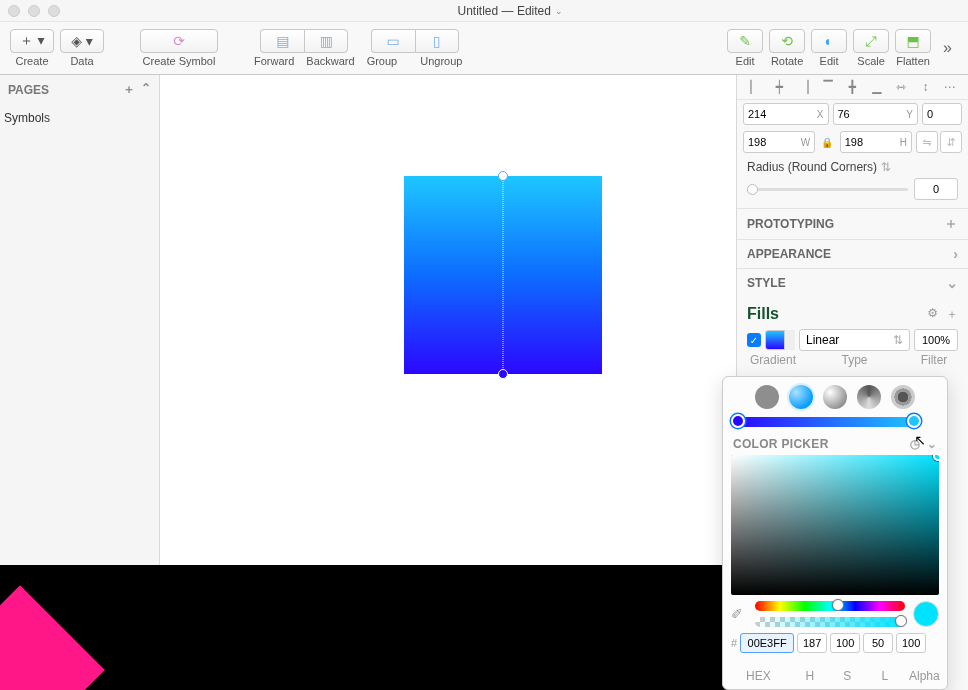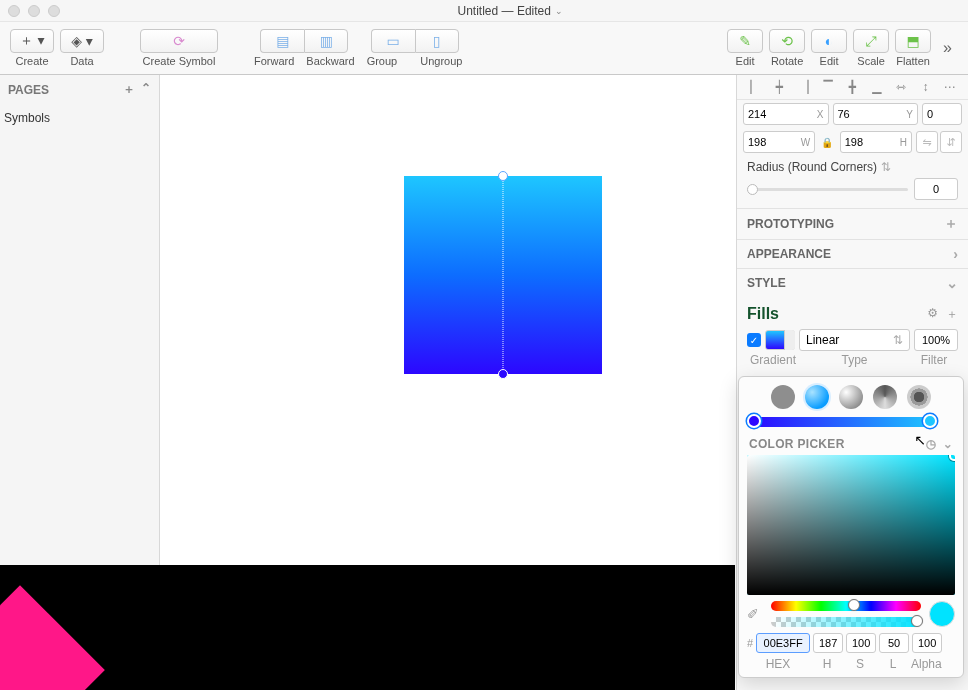--- a/index.html
+++ b/index.html
@@ -79,21 +79,21 @@
 .fill-swatch { width: 30px; height: 20px; border: 1px solid #ccc; border-radius: 3px; background: linear-gradient(#1ec6ff, #2c07ff); position: relative; }
 .fill-swatch::after { content: ""; position: absolute; right: -1px; top: -1px; bottom: -1px; width: 10px; background: #eee; border-left: 1px solid #ccc; border-radius: 0 3px 3px 0; }
 .fill-type { flex: 1; height: 22px; border: 1px solid #ccc; border-radius: 3px; background: #fff; display: flex; align-items: center; padding: 0 6px; justify-content: space-between; font-size: 11px; }
 .fill-opacity { width: 44px; height: 22px; border: 1px solid #ccc; border-radius: 3px; text-align: center; font-size: 11px; }
 .fill-labels { display: flex; padding: 0 10px 4px; font-size: 10px; color: #999; gap: 11px; }
 .fill-labels span:nth-child(1){ width: 52px; text-align: center; }
 .fill-labels span:nth-child(2){ flex: 1; text-align: center; }
 .fill-labels span:nth-child(3){ width: 48px; text-align: center; }
 
 
-.popover { position: absolute; right: 4px; top: 376px; width: 226px; background: #fcfcfc; border: 1px solid #ccc; border-radius: 6px; box-shadow: 0 6px 20px rgba(0,0,0,0.15); padding: 8px 8px 6px; }
+.popover { position: absolute; right: 20px; top: 376px; width: 226px; background: #fcfcfc; border: 1px solid #ccc; border-radius: 6px; box-shadow: 0 6px 20px rgba(0,0,0,0.15); padding: 8px 8px 6px; }
 .fill-types { display: flex; justify-content: center; gap: 10px; margin-bottom: 8px; }
 .ft-ball { width: 24px; height: 24px; border-radius: 50%; }
 .ft-solid { background: #8e8e8e; }
 .ft-linear { background: radial-gradient(circle at 30% 30%, #a9e3ff 0%, #0a9dff 70%); box-shadow: 0 0 0 2px #d9eeff; }
 .ft-radial { background: radial-gradient(circle at 30% 30%, #fff 0%, #888 80%); }
 .ft-angular { background: conic-gradient(#555, #ddd, #555); }
 .ft-image { background: radial-gradient(circle, #555 30%, #999 31%, #999 50%, #ccc 51%); }
 
 .grad-bar { position: relative; height: 10px; margin: 6px 22px 10px 4px; border-radius: 5px; background: linear-gradient(90deg, #2c07ff, #1ec6ff); }
 .grad-stop { position: absolute; top: -3px; width: 14px; height: 14px; border-radius: 50%; border: 2px solid #fff; box-shadow: 0 0 0 1.5px #0a7bff; }
@@ -116,21 +116,21 @@
 .alpha-slider { height: 10px; border-radius: 5px; background-image: linear-gradient(90deg, rgba(0,227,255,0), #00e3ff), repeating-conic-gradient(#ccc 0 25%, #fff 0 50%); background-size: 100% 100%, 10px 10px; position: relative; }
 .slider-handle { position: absolute; top: -2px; width: 12px; height: 12px; border-radius: 50%; background: #fff; border: 1px solid #777; box-shadow: 0 0 1px rgba(0,0,0,0.3); }
 .hue-slider .slider-handle { left: 51%; }
 .alpha-slider .slider-handle { right: -2px; }
 .color-preview { width: 26px; height: 26px; border-radius: 50%; background: #00e3ff; border: 1px solid #ddd; }
 
 .hex-row { display: flex; gap: 3px; margin-top: 6px; align-items: center; }
 .hash { color: #999; font-size: 11px; }
 .hex-input { width: 54px; height: 20px; border: 1.5px solid #5b9dff; border-radius: 3px; text-align: center; font-size: 11px; background: #e9f2ff; }
 .num-input { width: 30px; height: 20px; border: 1px solid #ccc; border-radius: 3px; text-align: center; font-size: 11px; }
-.hex-labels { display: flex; gap: 3px; margin-top: 4px; font-size: 9px; color: #999; }
+.hex-labels { display: flex; gap: 11px; margin-top: 16px; font-size: 9px; color: #999; }
 .hex-labels span:first-child { width: 62px; text-align: center; }
 .hex-labels span { width: 30px; text-align: center; }
 
 .cursor-arrow { position: absolute; right: 42px; top: 432px; font-size: 14px; color: #000; z-index: 50; pointer-events: none; }
 </style>
 </head>
 <body>
 
 <div class="title-bar">
   <div class="traffic-lights">

